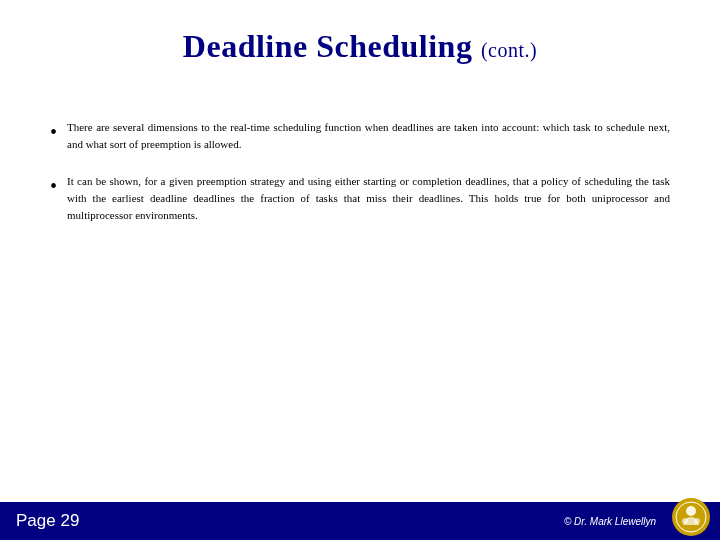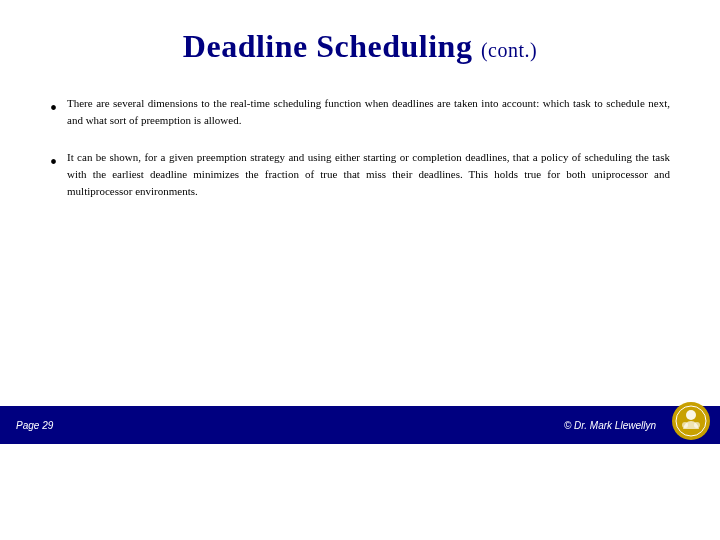--- a/index.html
+++ b/index.html
@@ -11,25 +11,26 @@
     body {
       width: 720px;
       height: 540px;
       background: #ffffff;
       font-family: 'Times New Roman', Times, serif;
       overflow: hidden;
     }
 
     .slide-container {
       width: 720px;
-      height: 444px;
+      height: 540px;
       background: #ffffff;
       display: flex;
       flex-direction: column;
       position: relative;
+      gap: 24px;
     }
 
     .slide-title {
       text-align: center;
       padding: 28px 40px 20px 40px;
       font-size: 32px;
       font-weight: bold;
       color: #000080;
       letter-spacing: 0.5px;
     }
@@ -82,22 +83,21 @@
     }
 
     .footer-left {
       font-style: italic;
       color: #ffffff;
       font-size: 11.5px;
     }
 
     .footer-center {
       color: #ffffff;
-      font-size: 10px;
-      font-style: italic;
+      font-size: 17px;
     }
 
     .footer-right {
       color: #ffffff;
       font-size: 10px;
       font-style: italic;
     }
 
     .footer-logo {
       position: absolute;
@@ -132,21 +132,21 @@
 
   <div class="slide-content">
 
     <div class="bullet-item">
       <span class="bullet-dot">•</span>
       <span class="bullet-text">There are several dimensions to the real-time scheduling function when deadlines are taken into account:  which task to schedule next, and what sort of preemption is allowed.</span>
     </div>
 
     <div class="bullet-item">
       <span class="bullet-dot">•</span>
-      <span class="bullet-text">It can be shown, for a given preemption strategy and using either starting or completion deadlines, that a policy of scheduling the task with the earliest deadline minimizes the fraction of true that miss their deadlines. This holds true for both uniprocessor and multiprocessor environments.</span>
+      <span class="bullet-text">It can be shown, for a given preemption strategy and using either starting or completion deadlines, that a policy of scheduling the task with the earliest deadline deadlines the fraction of tasks that miss their deadlines. This holds true for both uniprocessor and multiprocessor environments.</span>
     </div>
 
   </div>
 
   <div class="slide-footer">
     <span class="footer-center">Page 29</span>
     <span class="footer-right" style="margin-right:48px;">© Dr. Mark Llewellyn</span>
     <div class="footer-logo">
       <div class="logo-circle">
         <svg width="32" height="32" viewBox="0 0 32 32">

